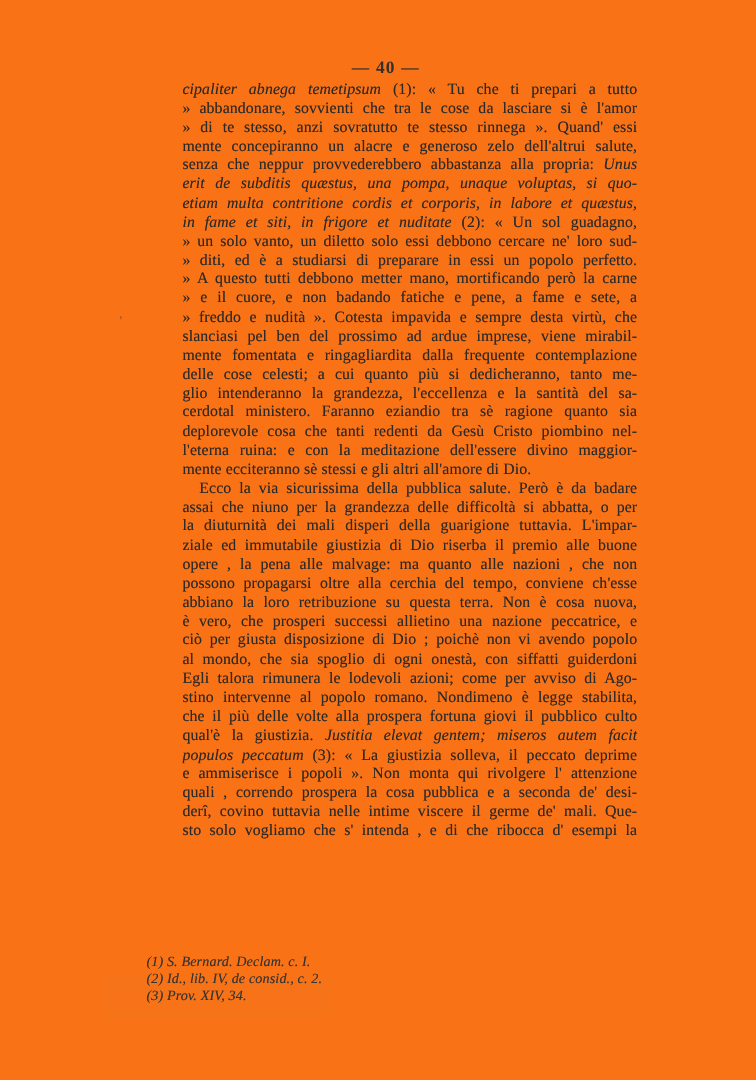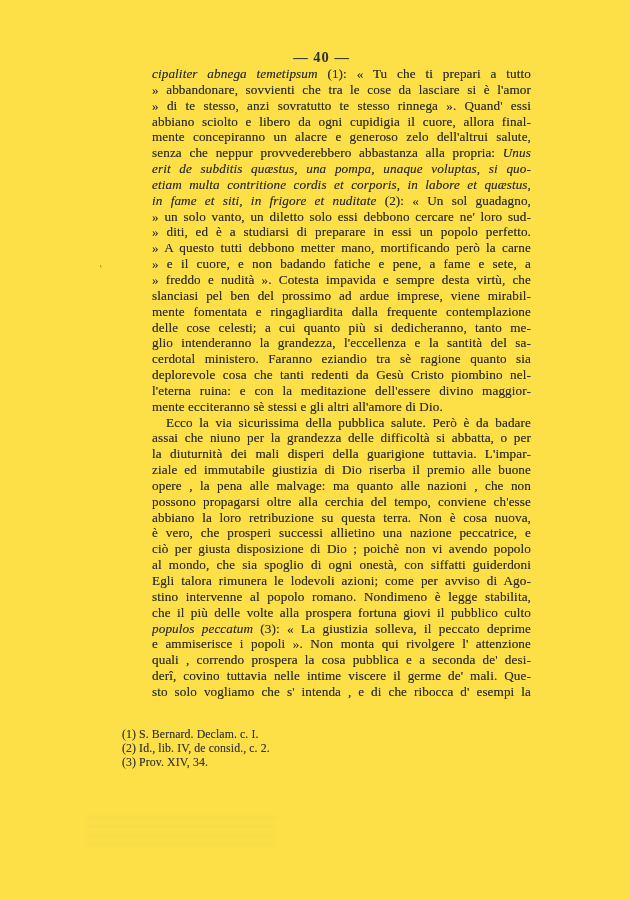--- a/index.html
+++ b/index.html
@@ -4,21 +4,21 @@
 <style>
   html, body { margin: 0; padding: 0; }
   body {
     width: 630px; height: 900px;
     background: #ffffff;
     overflow: hidden;
   }
   .scan-page {
     position: relative;
     width: 630px; height: 900px;
-    background: #fde047;
+    background: #f97316;
     font-family: "Liberation Serif", "DejaVu Serif", serif;
     color: #2b2b2b;
   }
   .page-number {
     position: absolute;
     top: 49px; left: 112px; width: 419px;
     text-align: center;
     font-size: 14.5px;
     font-weight: bold;
     letter-spacing: 1px;
@@ -38,21 +38,21 @@
     text-align-last: justify;
     white-space: normal;
     text-shadow: 0 0 0.4px rgba(20,20,20,0.45);
     margin-left: 40px;
   }
   .line.end { text-align-last: left; }
   .line.indent { text-indent: 14px; }
   .it { font-style: italic; }
   .footnotes {
     position: absolute;
-    top: 728px; left: 122px; width: 400px;
+    top: 795px; left: 122px; width: 400px; font-style: italic;
   }
   .fn-line {
     font-size: 11.8px;
     line-height: 13.8px;
     text-align: left;
     letter-spacing: 0.1px;
     color: #343434;
     text-shadow: 0 0 0.4px rgba(20,20,20,0.4);
   }
   .scan-artifact {
@@ -77,21 +77,20 @@
 </head>
 <body>
 
 <div class="scan-page">
   <div class="page-number">— 40 —</div>
 
   <div class="body-text" id="body-text">
       <div class="line"><span class="it">cipaliter abnega temetipsum</span><span> (1): « Tu che ti prepari a tutto</span></div>
       <div class="line"><span>» abbandonare, sovvienti che tra le cose da lasciare si è l'amor</span></div>
       <div class="line"><span>» di te stesso, anzi sovratutto te stesso rinnega ». Quand' essi</span></div>
-      <div class="line"><span>abbiano sciolto e libero da ogni cupidigia il cuore, allora final-</span></div>
       <div class="line"><span>mente concepiranno un alacre e generoso zelo dell'altrui salute,</span></div>
       <div class="line"><span>senza che neppur provvederebbero abbastanza alla propria: </span><span class="it">Unus</span></div>
       <div class="line"><span class="it">erit de subditis quæstus, una pompa, unaque voluptas, si quo-</span></div>
       <div class="line"><span class="it">etiam multa contritione cordis et corporis, in labore et quæstus,</span></div>
       <div class="line"><span class="it">in fame et siti, in frigore et nuditate</span><span> (2): « Un sol guadagno,</span></div>
       <div class="line"><span>» un solo vanto, un diletto solo essi debbono cercare ne' loro sud-</span></div>
       <div class="line"><span>» diti, ed è a studiarsi di preparare in essi un popolo perfetto.</span></div>
       <div class="line"><span>» A questo tutti debbono metter mano, mortificando però la carne</span></div>
       <div class="line"><span>» e il cuore, e non badando fatiche e pene, a fame e sete, a</span></div>
       <div class="line"><span>» freddo e nudità ». Cotesta impavida e sempre desta virtù, che</span></div>
@@ -109,20 +108,21 @@
       <div class="line"><span>ziale ed immutabile giustizia di Dio riserba il premio alle buone</span></div>
       <div class="line"><span>opere , la pena alle malvage: ma quanto alle nazioni , che non</span></div>
       <div class="line"><span>possono propagarsi oltre alla cerchia del tempo, conviene ch'esse</span></div>
       <div class="line"><span>abbiano la loro retribuzione su questa terra. Non è cosa nuova,</span></div>
       <div class="line"><span>è vero, che prosperi successi allietino una nazione peccatrice, e</span></div>
       <div class="line"><span>ciò per giusta disposizione di Dio ; poichè non vi avendo popolo</span></div>
       <div class="line"><span>al mondo, che sia spoglio di ogni onestà, con siffatti guiderdoni</span></div>
       <div class="line"><span>Egli talora rimunera le lodevoli azioni; come per avviso di Ago-</span></div>
       <div class="line"><span>stino intervenne al popolo romano. Nondimeno è legge stabilita,</span></div>
       <div class="line"><span>che il più delle volte alla prospera fortuna giovi il pubblico culto</span></div>
+      <div class="line"><span>qual'è la giustizia. </span><span class="it">Justitia elevat gentem; miseros autem facit</span></div>
       <div class="line"><span class="it">populos peccatum</span><span> (3): « La giustizia solleva, il peccato deprime</span></div>
       <div class="line"><span>e ammiserisce i popoli ». Non monta qui rivolgere l' attenzione</span></div>
       <div class="line"><span>quali , correndo prospera la cosa pubblica e a seconda de' desi-</span></div>
       <div class="line"><span>derî, covino tuttavia nelle intime viscere il germe de' mali. Que-</span></div>
       <div class="line"><span>sto solo vogliamo che s' intenda , e di che ribocca d' esempi la</span></div>
     </div>
 
   <div class="footnotes" id="footnotes">
       <div class="fn-line">(1) S. Bernard. Declam. c. I.</div>
       <div class="fn-line">(2) Id., lib. IV, de consid., c. 2.</div>

